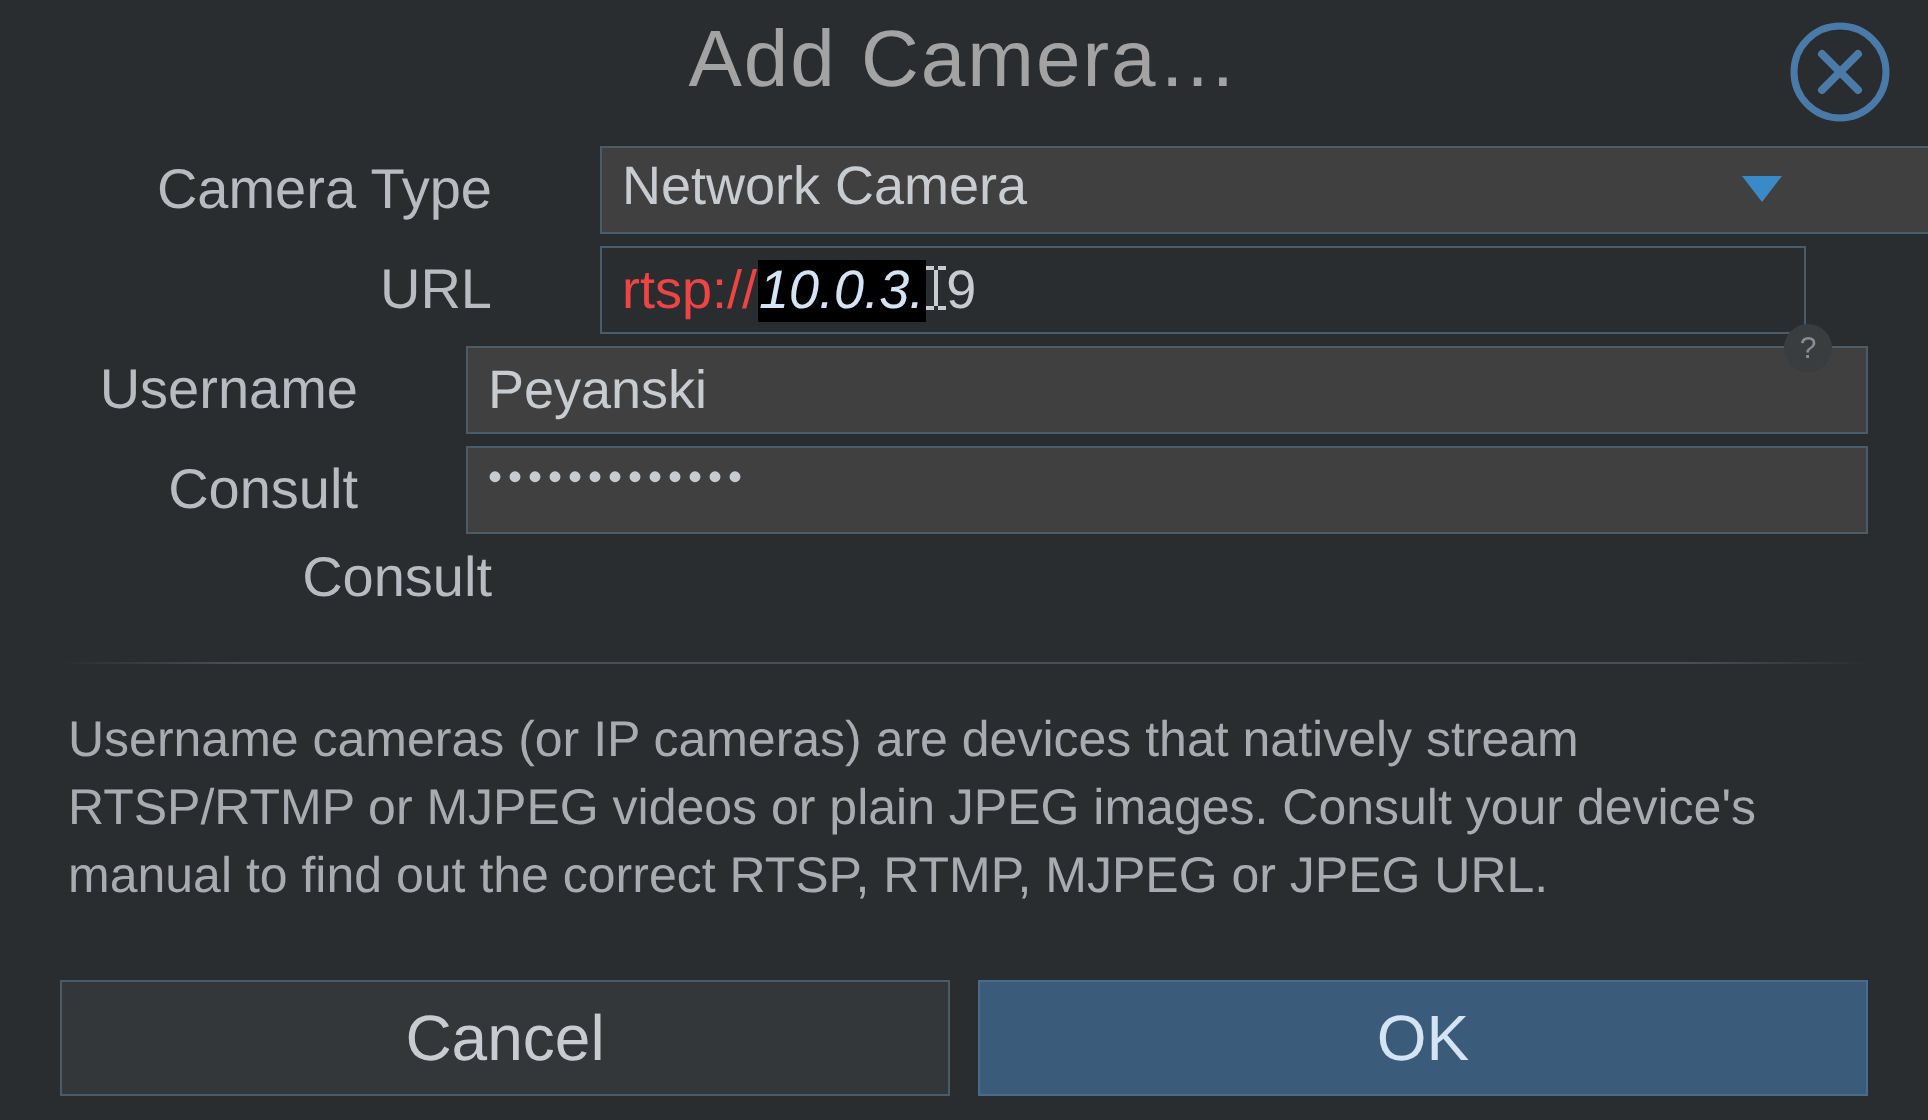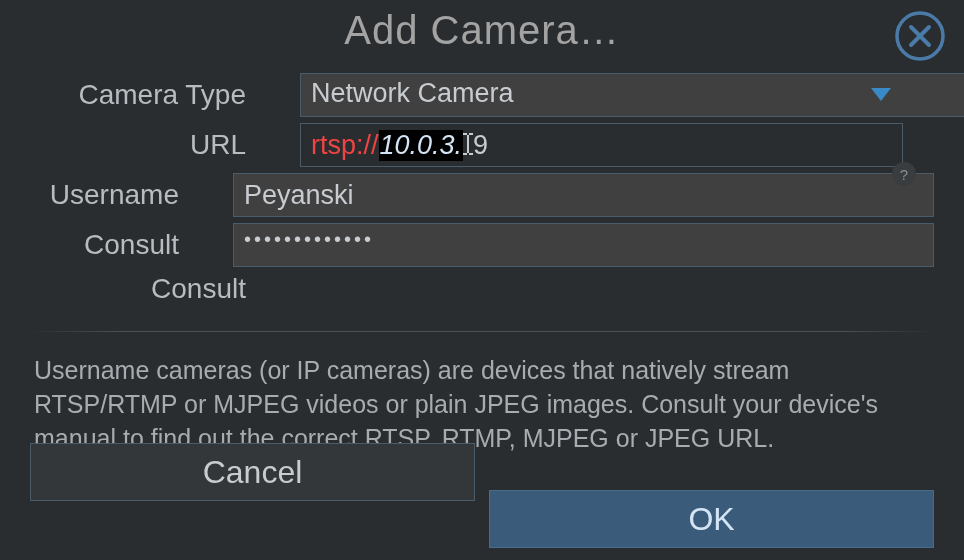--- a/index.html
+++ b/index.html
@@ -181,21 +181,20 @@
       font-weight: 400;
     }
     .btn-cancel {
       background: #34373a;
       color: #c8ccd0;
     }
     .btn-ok {
       background: #3a5b7a;
       color: #d4e4f4;
       border-color: #4a6b8a;
-      margin-top: 47px;
     }
     input.form-control::placeholder {
       color: #6a6e72;
     }
   </style>
 </head>
 <body>
 
 <div class="dialog-header">
   <span class="dialog-title">Add Camera…</span>

